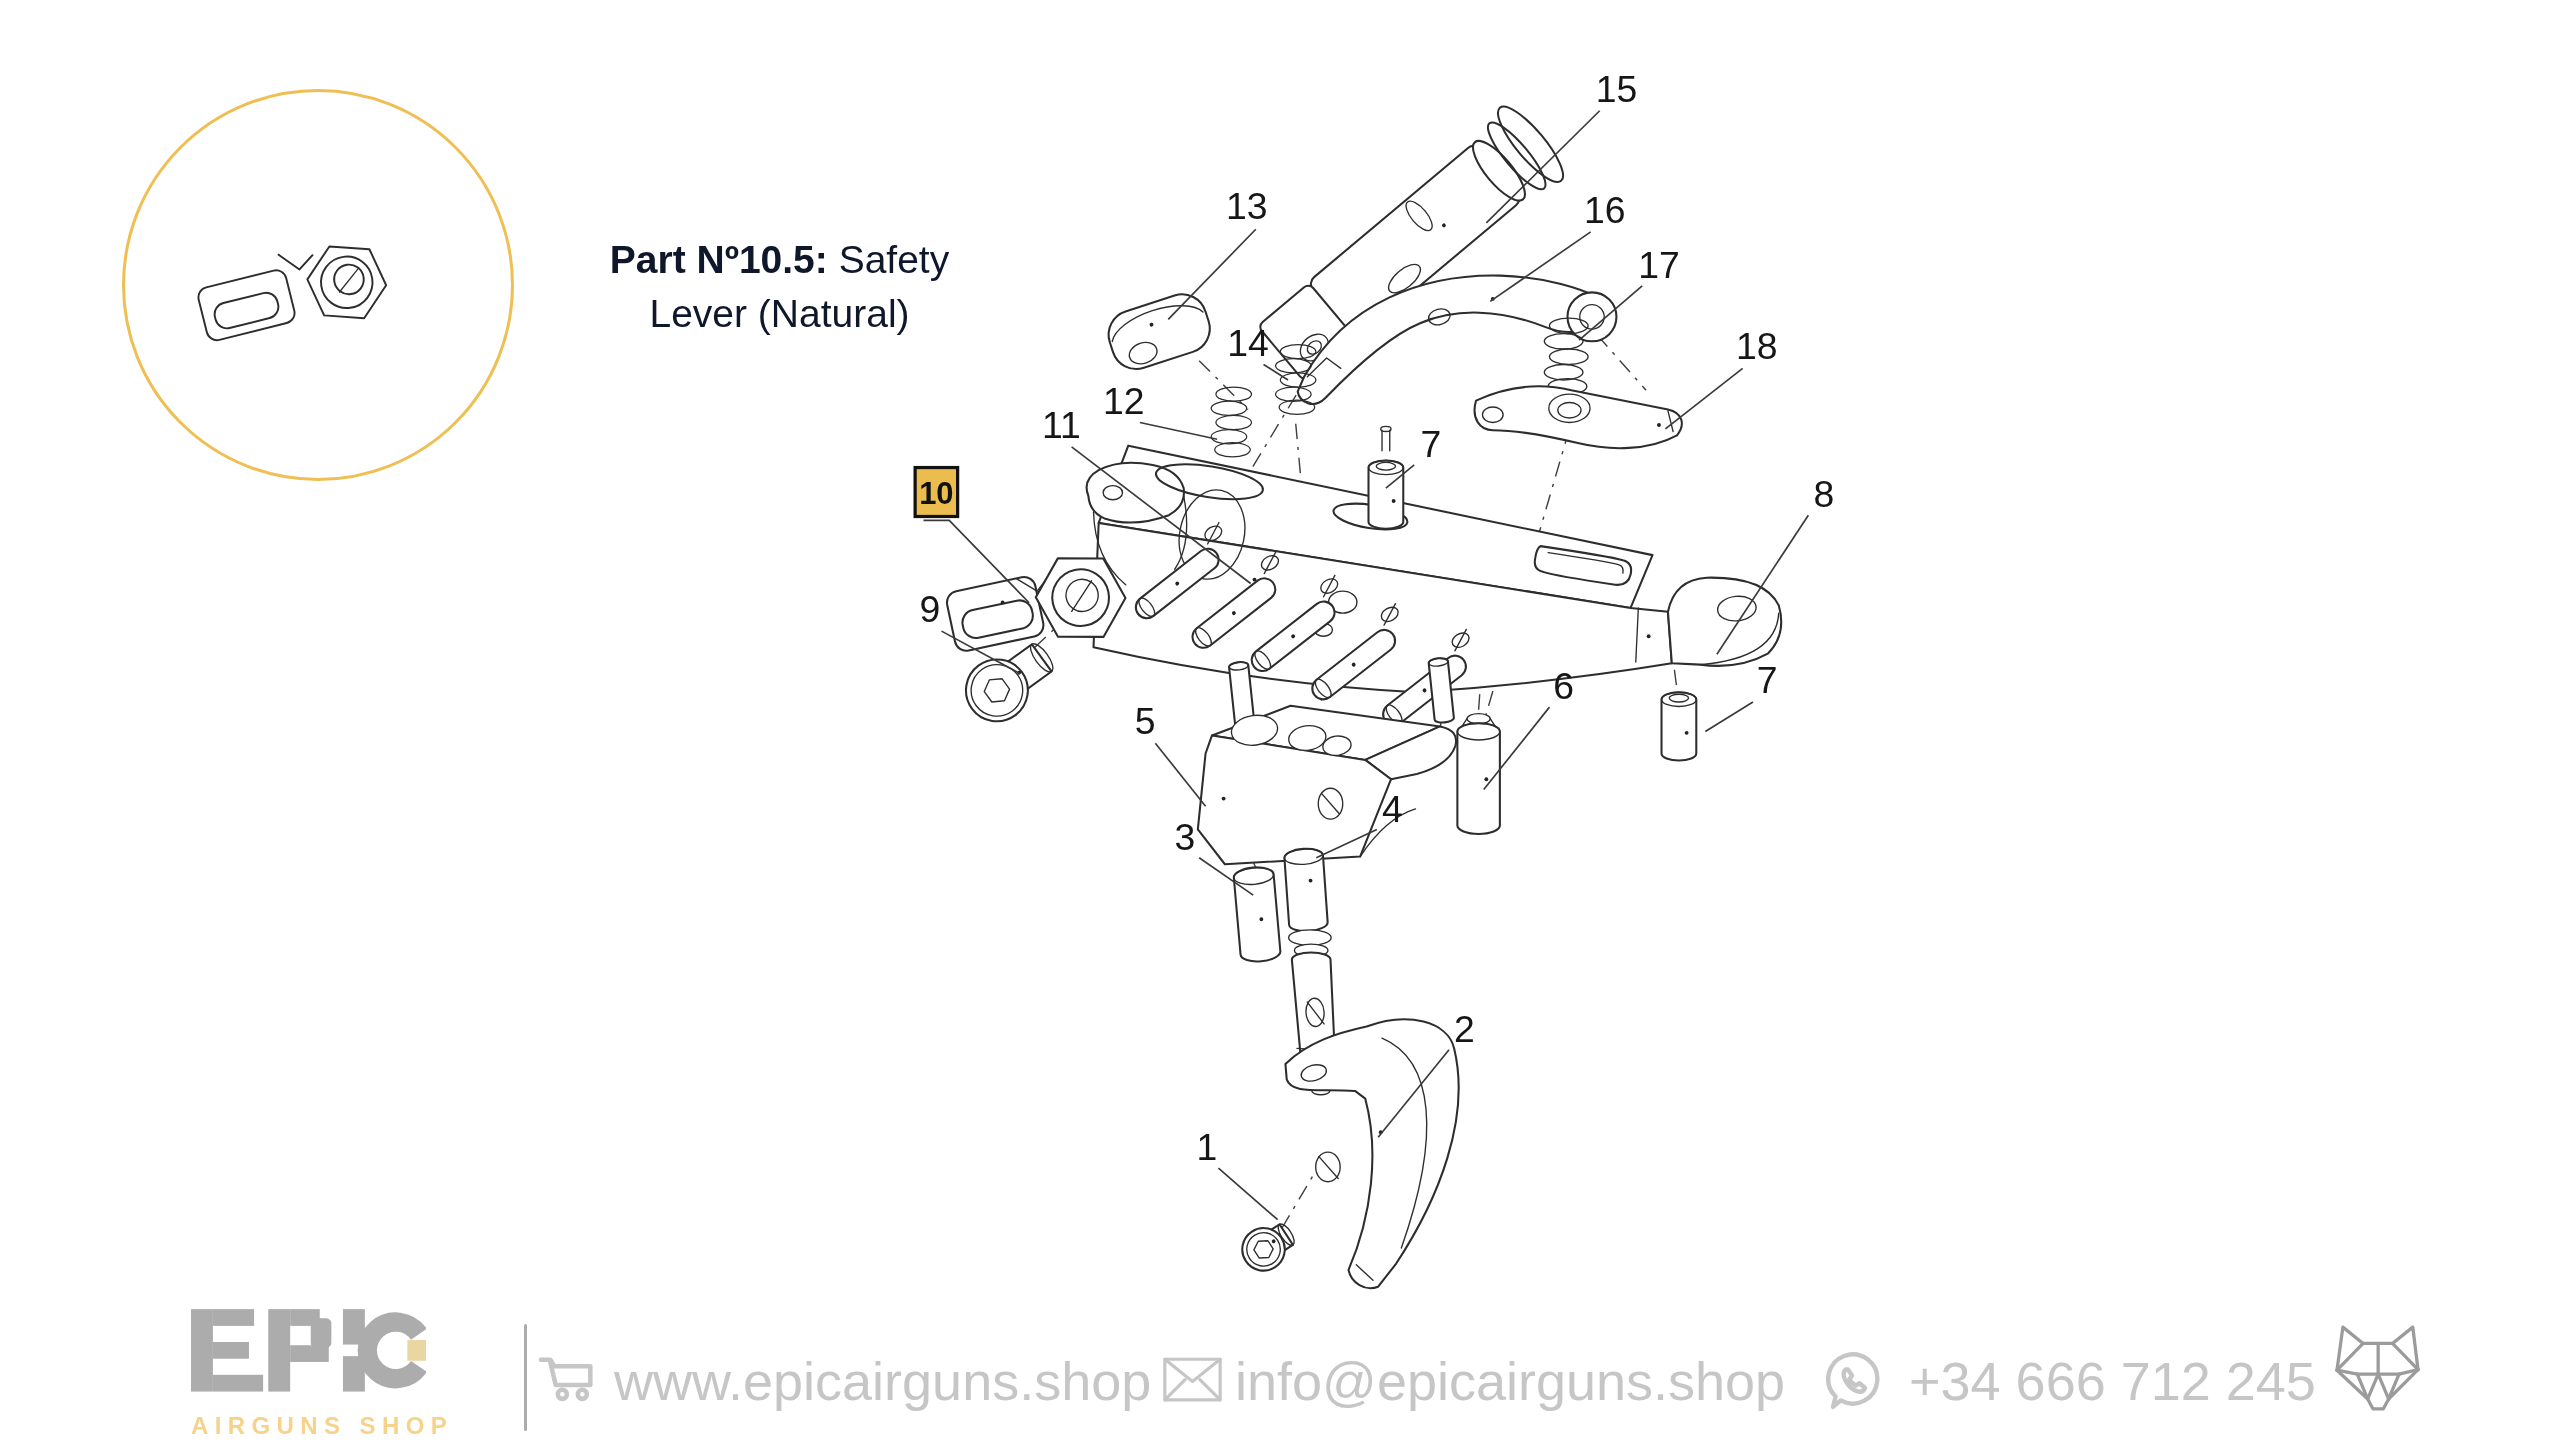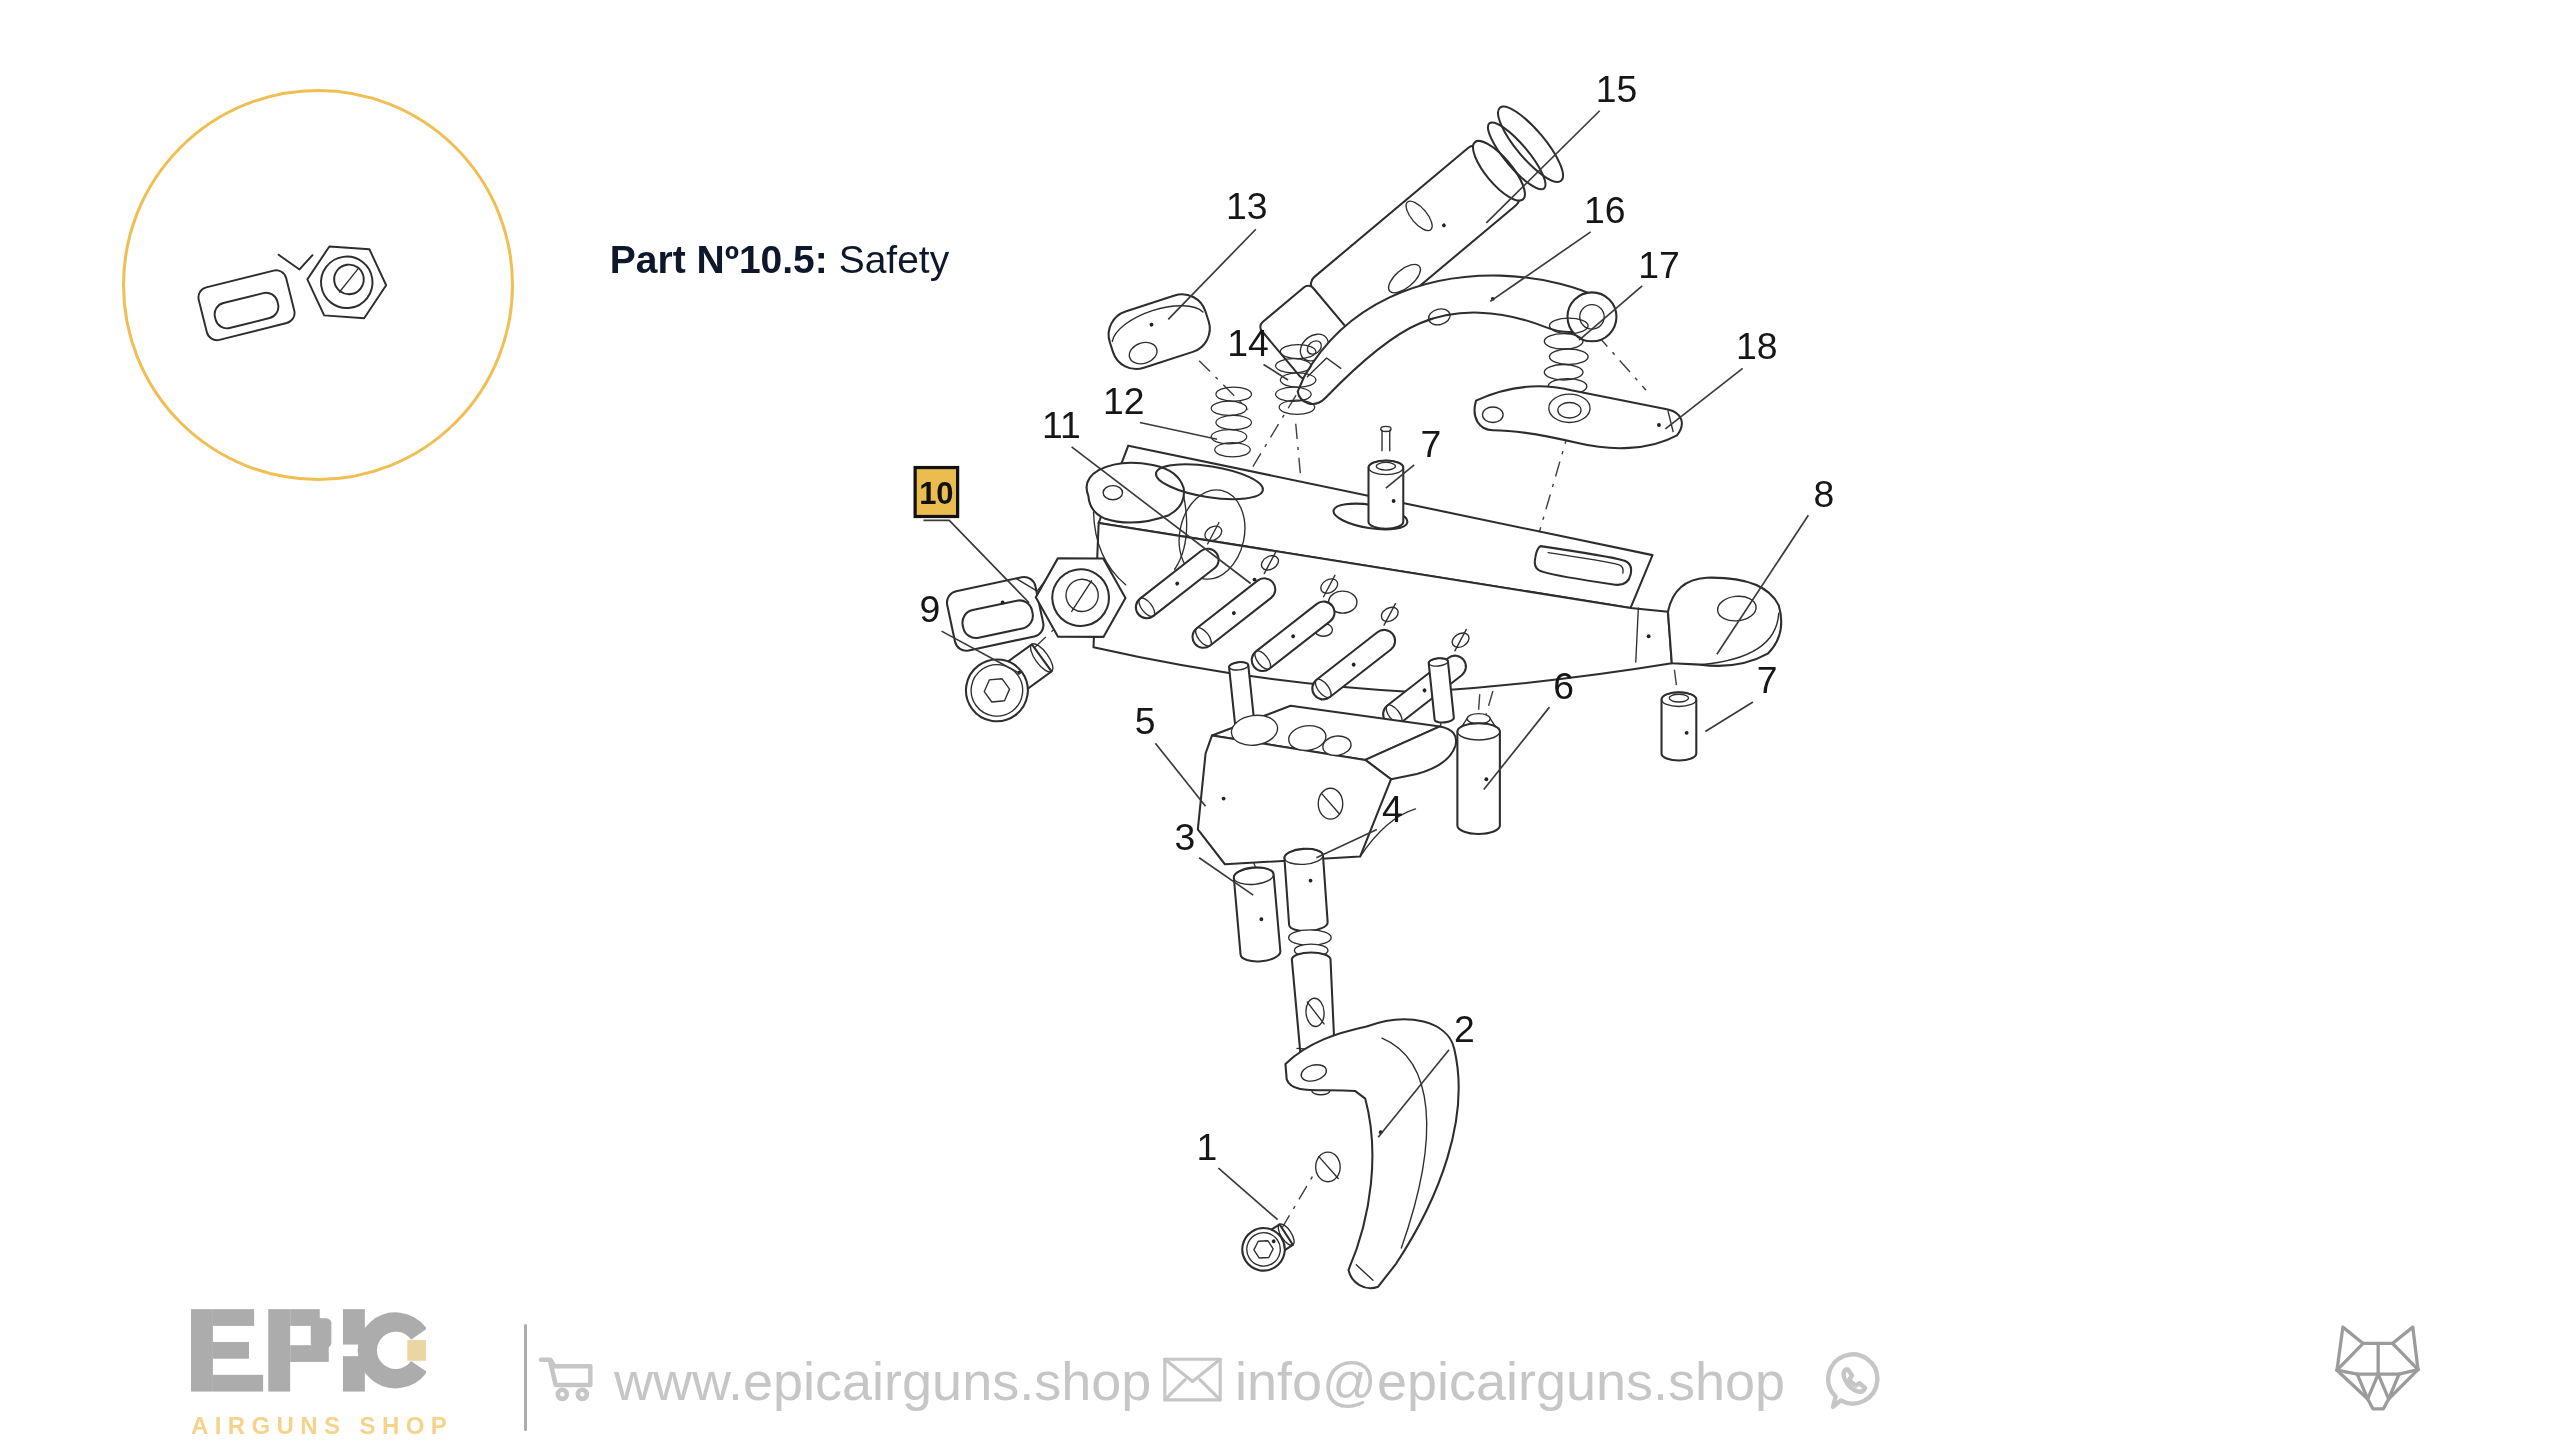--- a/index.html
+++ b/index.html
@@ -59,20 +59,21 @@
       <polygon points="60,13 19,59 -42,46 -60,-13 -19,-59 42,-46" transform="translate(30,0)"></polygon>
       <circle cx="30" cy="0" r="40"></circle>
       <circle cx="34" cy="-4" r="23"></circle>
       <path d="M16,14 L52,-20" fill="none" stroke-width="2"></path>
     </g>
   </svg>
 </div>
 
 <div class="title">
   <div><span class="b">Part Nº10.5:</span> <span>Safety</span></div>
+  <div>Lever (Natural)</div>
 </div>
 
 <svg class="diagram" viewBox="0 0 4000 2250">
   <defs>
     <g id="pin">
       <path class="pt" d="M-60,-17 h120 a17,17 0 0 1 0,34 h-120 a17,17 0 0 1 0,-34 z"></path>
       <ellipse class="ln thin" cx="-60" cy="0" rx="8" ry="17"></ellipse>
       <circle class="dot" r="3"></circle>
     </g>
     <g id="washer">
@@ -388,20 +389,21 @@
   <span class="txt">info@epicairguns.shop</span>
 </div>
 
 <div class="contact c-phone">
   <svg width="62" height="62" viewBox="0 0 48 48">
     <g class="icon-stroke">
       <path d="M13,39 L7,44 L9,36 A19,19 0 1 1 13,39 Z"></path>
       <path d="M17,15 c-2,1.5 -2.5,4.5 -0.5,8.5 c2,4 5.5,7.5 9.5,8.5 c3,0.8 5,-0.7 5.8,-2.7 l-4.3,-3.6 -3,1.8 c-2,-1 -3.8,-2.8 -4.8,-4.8 l2,-2.9 -3.2,-4.8 z"></path>
     </g>
   </svg>
+  <span class="txt">+34 666 712 245</span>
 </div>
 
 <div class="wolf">
   <svg viewBox="0 0 164 150">
     <g fill="none" stroke="var(--wolf)" stroke-width="5" stroke-linejoin="round" stroke-linecap="round">
       <path d="M29,17 L60,42 M29,17 L20,83 M136,17 L105,42 M136,17 L144,82"></path>
       <path d="M60,42 H105"></path>
       <path d="M83,42 V89"></path>
       <path d="M51,89 H115"></path>
       <path d="M60,42 L20,83 M105,42 L144,82"></path>

